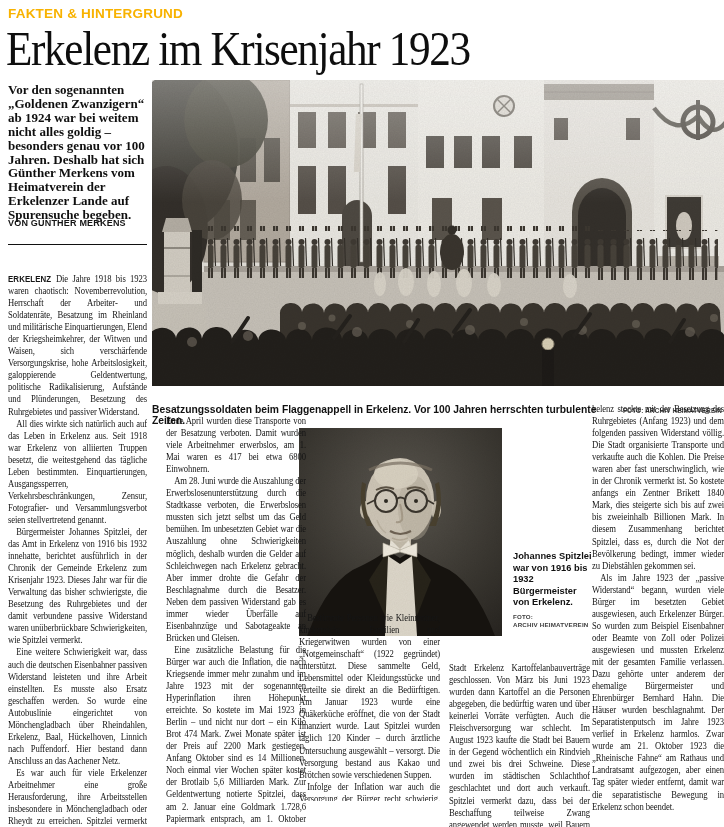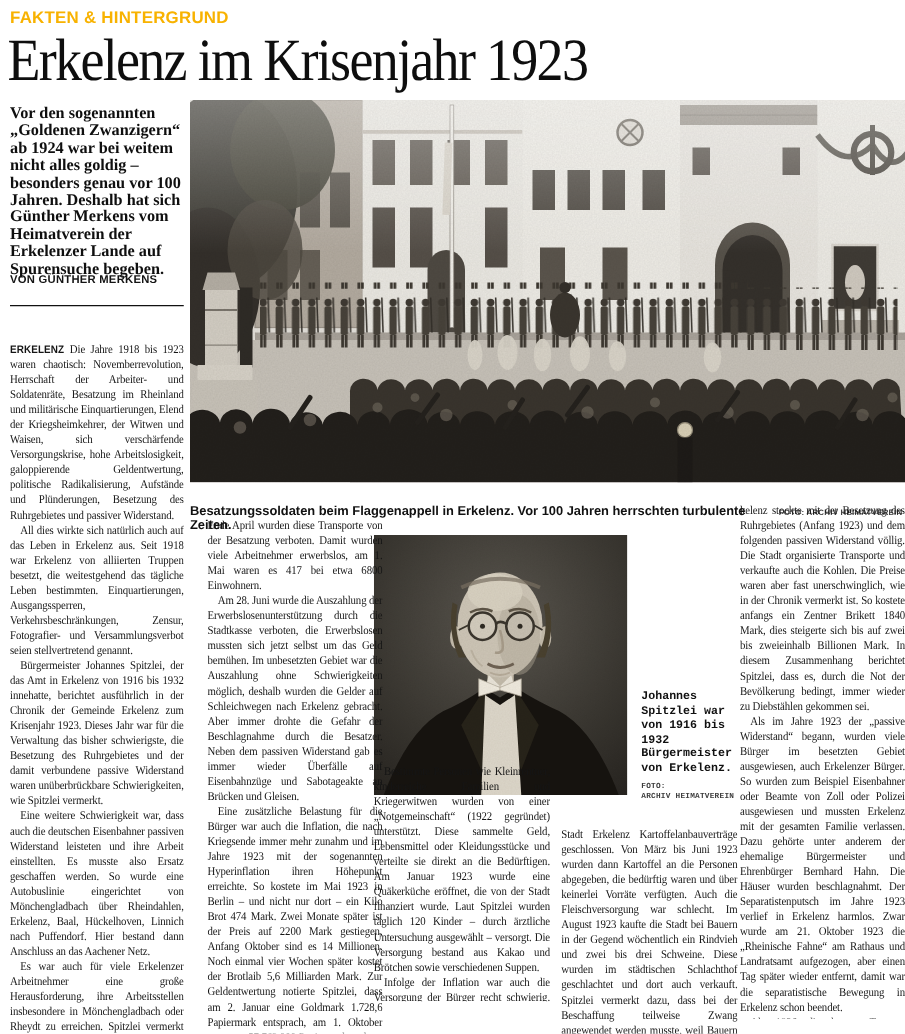--- a/index.html
+++ b/index.html
@@ -20,21 +20,21 @@
   
   .mainphoto{position:absolute;left:152px;top:80px;width:572px;height:306px;overflow:hidden;}
   .mainphoto svg{display:block;}
   .maincaption{position:absolute;left:152px;top:389px;width:570px;display:flex;
                justify-content:space-between;align-items:baseline;
                font-family:"Liberation Sans",sans-serif;margin-top:15px;}
   .capt{font-weight:700;font-size:10.3px;color:#111;}
   .credit{font-weight:700;font-size:6.3px;letter-spacing:.2px;color:#3d3d3d;white-space:nowrap;}
   .portrait{position:absolute;left:299px;top:428px;width:203px;height:208px;overflow:hidden;}
   .pcaption{position:absolute;left:513px;top:551px;width:82px;
-            font-family:Liberation Mono, monospace;font-weight:700;
+            font-family:Liberation Sans, sans-serif;font-weight:700;
             font-size:9.3px;line-height:11.6px;color:#111;}
   .pcredit{margin-top:4px;font-size:6.2px;line-height:8.5px;color:#3d3d3d;letter-spacing:.2px;}
   
   .bodycol{position:absolute;overflow:hidden;}
   .colText{width:110%;transform:scaleX(.909);transform-origin:0 0;
            font-size:9.5px;line-height:12.05px;letter-spacing:-.1px;
            text-align:justify;color:#151515;}
   .bp{margin:0;}
   .bp.ind{text-indent:9px;}
   .leadin{font-family:"Liberation Sans",sans-serif;font-weight:700;font-size:8.7px;

